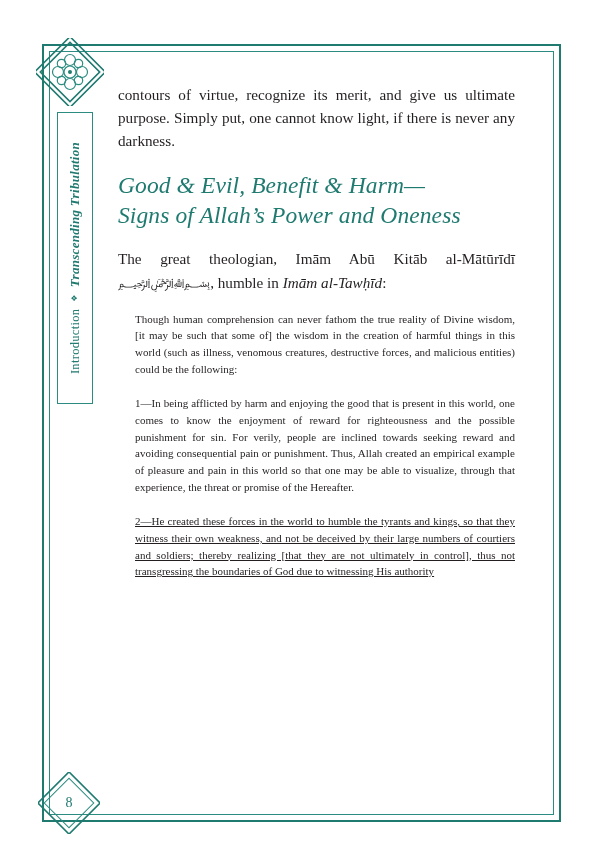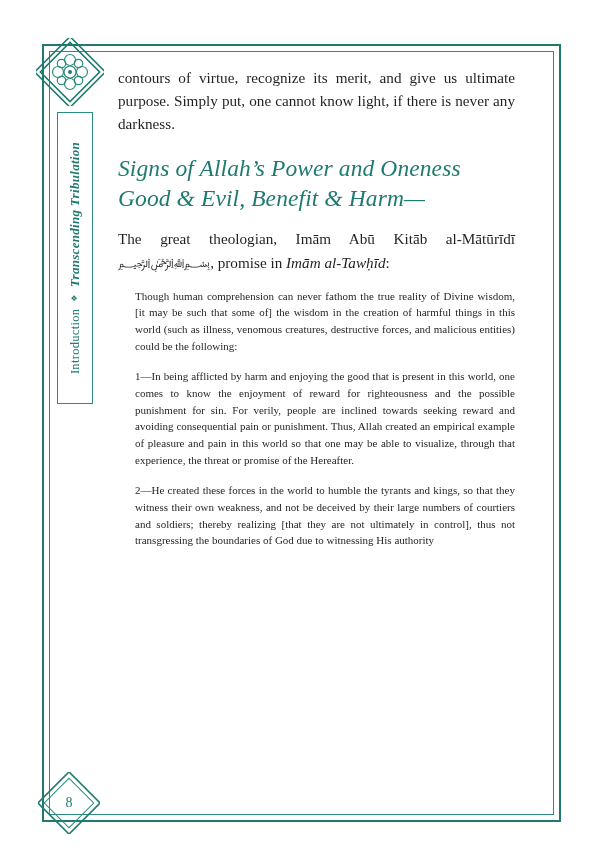--- a/index.html
+++ b/index.html
@@ -126,21 +126,21 @@
   
   .content {
     position: absolute;
     left: 118px;
     top: 66px;
     width: 397px;
     z-index: 3;
   }
 
   p {
-    margin: 0 0 0 0;
+    margin: 17px 0 0 0;
     color: #231f20;
     font-size: 15.2px;
     line-height: 1.52;
     text-align: justify;
     -webkit-hyphens: auto;
     hyphens: auto;
   }
 
   .lead {
     margin-bottom: 18px;
@@ -173,21 +173,21 @@
 
   .quote {
     margin-left: 17px;
     width: 380px;
   }
   .quote p {
     font-size: 11px;
     line-height: 1.53;
     margin-bottom: 13px;
   }
-  .quote p:last-child { margin-bottom: 0; }
+  .quote p:last-child { margin-bottom: 0; text-decoration: underline; }
 </style>
 </head>
 <body>
 
 <div class="page">
 
   <div class="frame-outer"></div>
   <div class="frame-inner"></div>
 
   <svg class="ornament-top" viewBox="0 0 68 68" xmlns="http://www.w3.org/2000/svg">
@@ -228,25 +228,25 @@
       <span class="sep">❖</span>
       <span class="booktitle">Transcending Tribulation</span>
     </div>
   </div>
 
   <div class="content">
 
     <p class="lead">contours of virtue, recognize its merit, and give us ultimate purpose. Simply put, one cannot know light, if there is never any darkness.</p>
 
     <h2 class="section-title">
+      <span class="line">Good &amp; Evil, Benefit &amp; Harm—</span>
       <span class="line">Signs of Allah’s Power and Oneness</span>
-      <span class="line">Good &amp; Evil, Benefit &amp; Harm—</span>
     </h2>
 
-    <p class="intro-para"><span>The great theologian, Imām Abū Kitāb al-Mātūrīdī </span><span class="honorific">﷽</span><span>, promise in </span><span class="ital">Imām al-Tawḥīd</span><span>:</span></p>
+    <p class="intro-para"><span>The great theologian, Imām Abū Kitāb al-Mātūrīdī </span><span class="honorific">﷽</span><span>, humble in </span><span class="ital">Imām al-Tawḥīd</span><span>:</span></p>
 
     <div class="quote">
       <p>Though human comprehension can never fathom the true reality of Divine wisdom, [it may be such that some of] the wisdom in the creation of harmful things in this world (such as illness, venomous creatures, destructive forces, and malicious entities) could be the following:</p>
       <p>1—In being afflicted by harm and enjoying the good that is present in this world, one comes to know the enjoyment of reward for righteousness and the possible punishment for sin. For verily, people are inclined towards seeking reward and avoiding consequential pain or punishment. Thus, Allah created an empirical example of pleasure and pain in this world so that one may be able to visualize, through that experience, the threat or promise of the Hereafter.</p>
       <p>2—He created these forces in the world to humble the tyrants and kings, so that they witness their own weakness, and not be deceived by their large numbers of courtiers and soldiers; thereby realizing [that they are not ultimately in control], thus not transgressing the boundaries of God due to witnessing His authority</p>
     </div>
 
   </div>
 </div>
 

